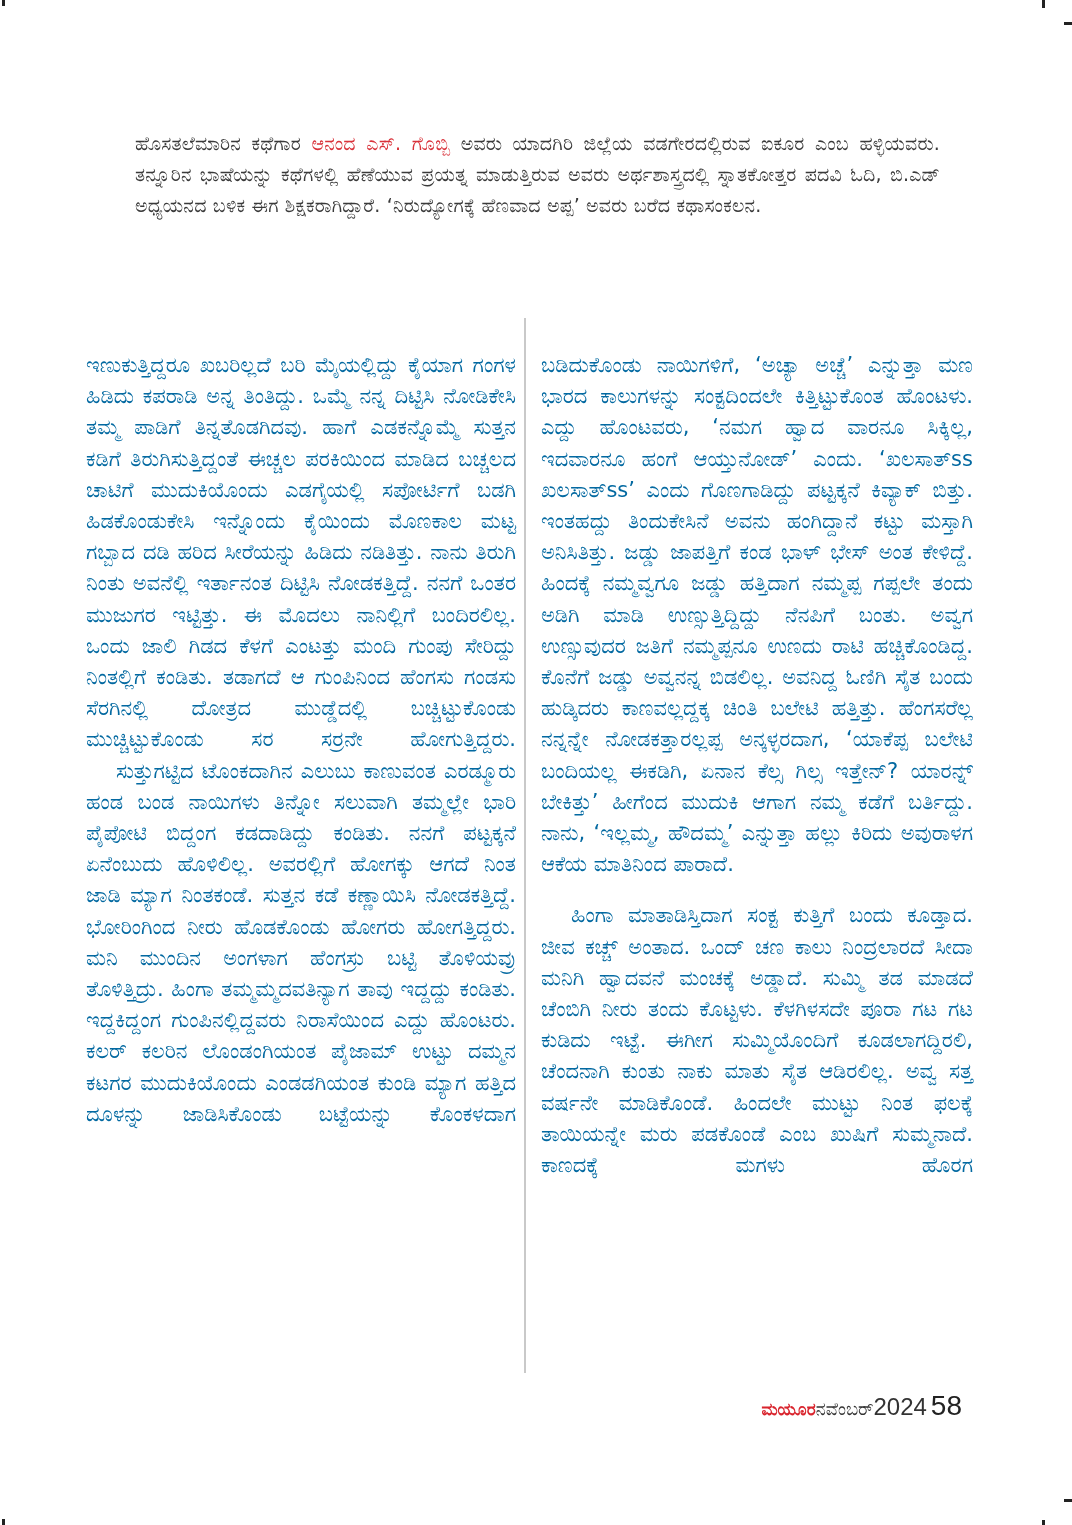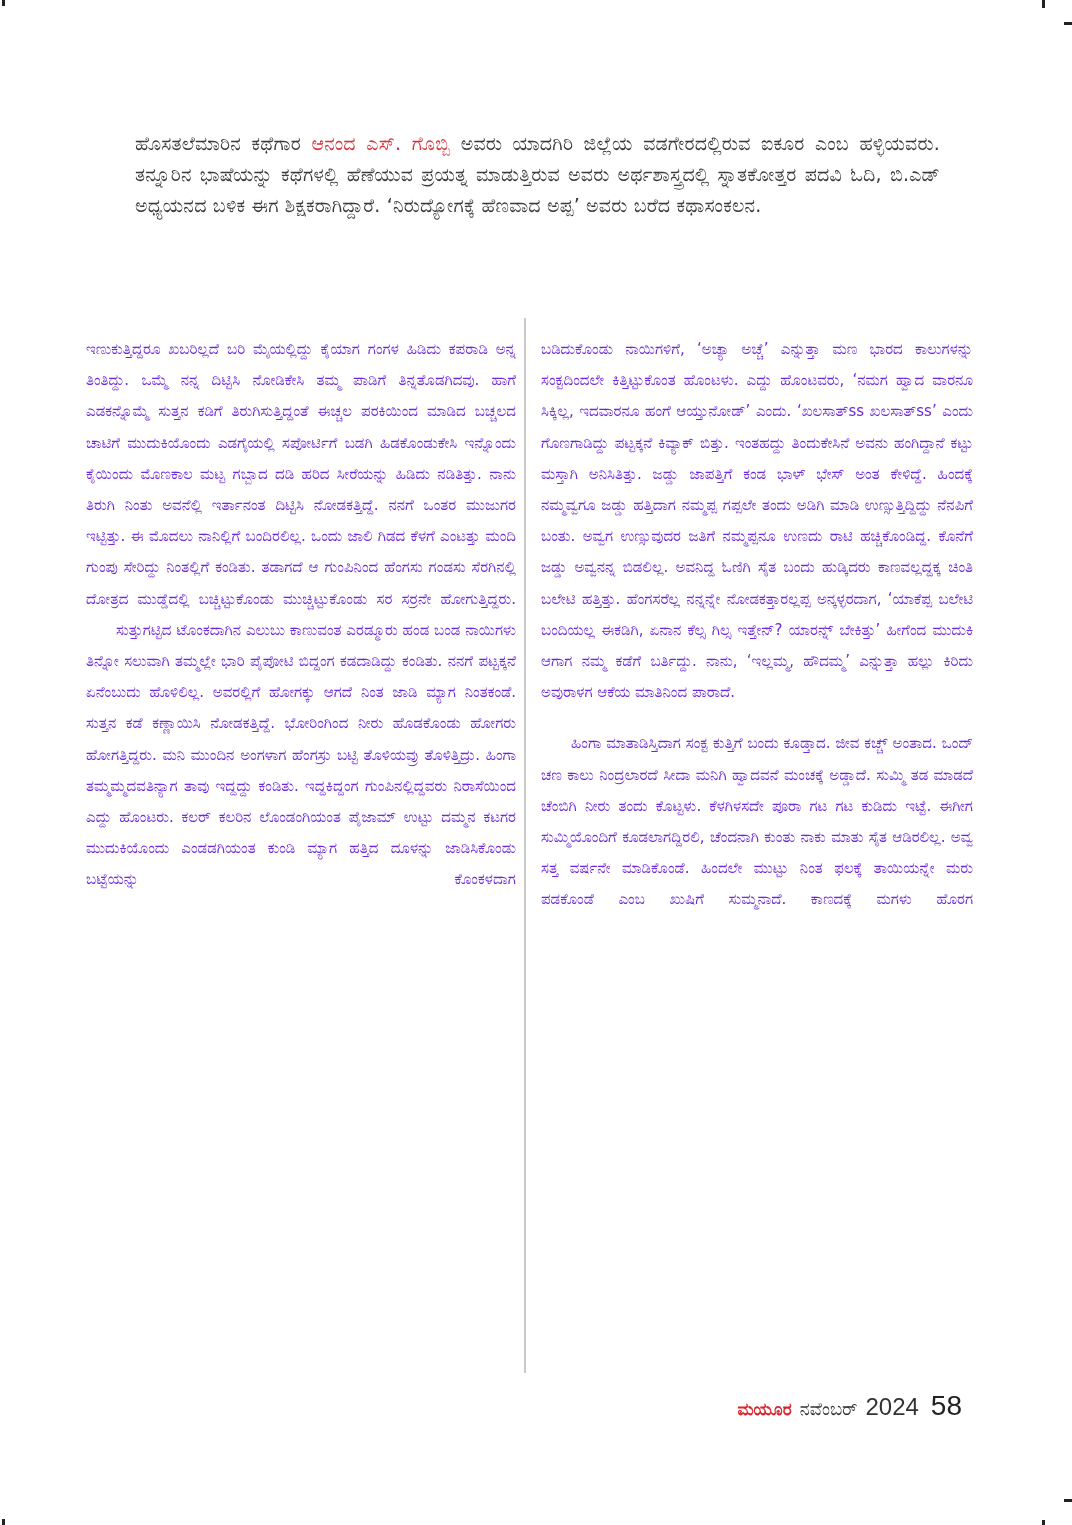--- a/index.html
+++ b/index.html
@@ -36,24 +36,24 @@
     color: #3a3a3a;
     text-align: justify;
     letter-spacing: 0.2px;
   }
   .intro .author {
     color: #d9323a;
   }
 
   .column {
     position: absolute;
-    top: 334px;
-    font-size: 15px;
+    top: 350px;
+    font-size: 21px;
     line-height: 31.2px;
-    color: #6d28d9;
+    color: #0369a1;
     text-align: justify;
     text-align-last: justify;
   }
   .col-left { left: 86px; width: 430px; }
   .col-right { left: 541px; width: 432px; }
   .column p {
     margin: 0;
     text-indent: 0;
   }
   .column p.indent {
@@ -74,21 +74,20 @@
     height: 1055px;
     background: #c9c9c9;
   }
 
   .footer {
     position: absolute;
     right: 110px;
     top: 1390px;
     display: flex;
     align-items: baseline;
-    gap: 8px;
     font-family: "Liberation Sans", sans-serif;
     margin-left: 17px;
   }
   .footer .mag-logo {
     color: #d9252e;
     font-weight: bold;
     font-size: 17px;
   }
   .footer .month {
     font-size: 18px;

